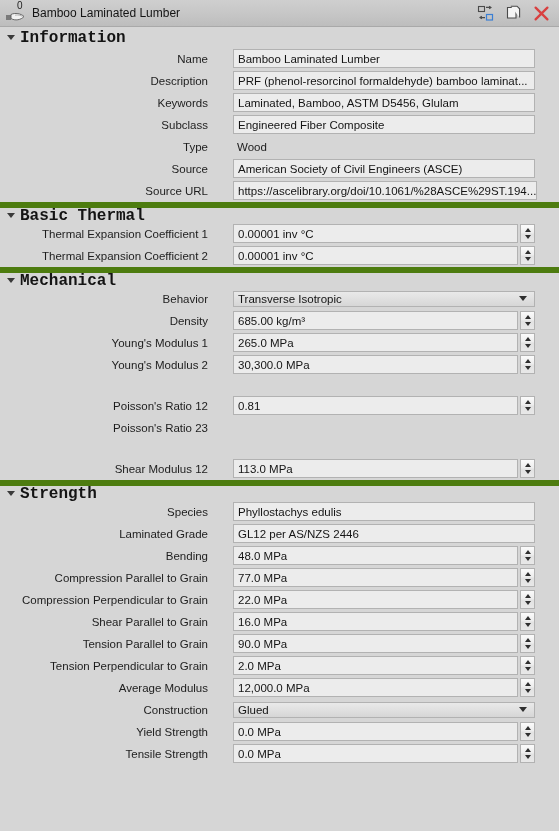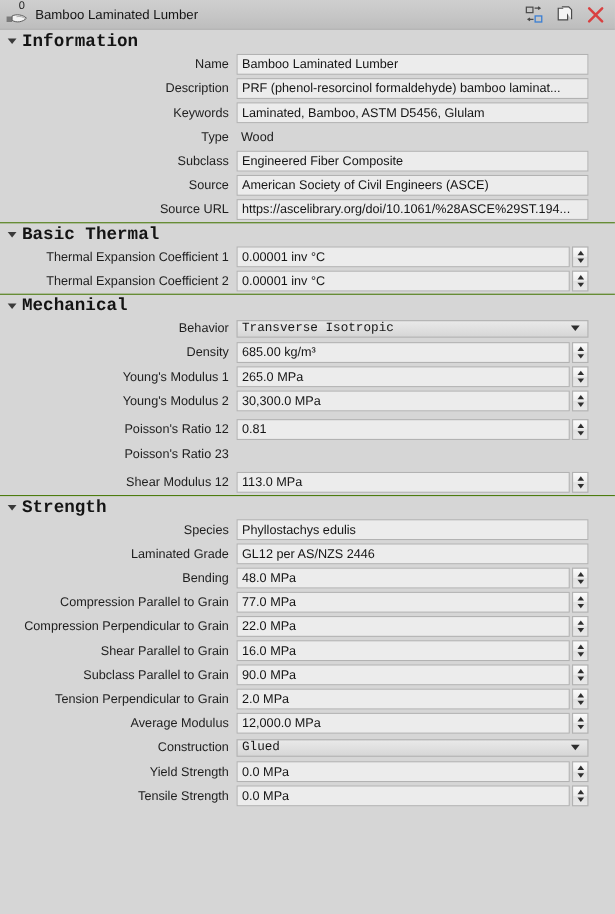--- a/index.html
+++ b/index.html
@@ -72,21 +72,21 @@
     cursor: pointer;
   }
 
   
   .section-header {
     position: relative;
     height: 21px;
     display: flex;
     align-items: center;
     padding-left: 7px;
-    border-top: 1px solid #4d7c0f;
+    border-top: 6px solid #4d7c0f;
     box-sizing: border-box;
   }
   .section-header.first { border-top: none; }
   .tri {
     width: 0; height: 0;
     border-left: 4.5px solid transparent;
     border-right: 4.5px solid transparent;
     border-top: 5px solid #3a3a3a;
     margin-right: 5px;
     flex: 0 0 auto;
@@ -97,22 +97,23 @@
     color: #141414;
     font-family: Liberation Mono, monospace;
   }
 
   
   .row {
     display: flex;
     align-items: center;
     height: 21px;
     margin-bottom: 1px;
-  }
-  .row.gap-top { margin-top: 5px; }
+    gap: 18px;
+  }
+  .row.gap-top { margin-top: 20px; }
   .label {
     width: 215px;
     flex: 0 0 215px;
     text-align: right;
     padding-right: 7px;
     box-sizing: border-box;
     font-size: 11.5px;
     color: #1d1d1d;
     white-space: nowrap;
     overflow: hidden;
@@ -180,21 +181,20 @@
     box-sizing: border-box;
     display: flex;
     align-items: center;
     padding-left: 4px;
     padding-right: 4px;
     font-size: 11.5px;
     color: #141414;
     white-space: nowrap;
     overflow: hidden;
     cursor: pointer;
-    font-family: Liberation Mono, monospace;
   }
   .combo .cval { flex: 1 1 auto; overflow: hidden; }
   .combo-arrow {
     width: 0; height: 0;
     border-left: 4px solid transparent;
     border-right: 4px solid transparent;
     border-top: 5px solid #2e2e2e;
     flex: 0 0 auto;
     margin-right: 3px;
   }
@@ -254,29 +254,29 @@
         <div class="textbox">PRF (phenol-resorcinol formaldehyde) bamboo laminat...</div>
       </div>
     </div>
     <div class="row">
       <div class="label">Keywords</div>
       <div class="field-area">
         <div class="textbox">Laminated, Bamboo, ASTM D5456, Glulam</div>
       </div>
     </div>
     <div class="row">
+      <div class="label">Subclass</div>
+      <div class="field-area">
+        <div class="textbox">Engineered Fiber Composite</div>
+      </div>
+    </div>
+    <div class="row">
       <div class="label">Type</div>
       <div class="field-area">
         <div class="static-text">Wood</div>
-      </div>
-    </div>
-    <div class="row">
-      <div class="label">Subclass</div>
-      <div class="field-area">
-        <div class="textbox">Engineered Fiber Composite</div>
       </div>
     </div>
     <div class="row">
       <div class="label">Source</div>
       <div class="field-area">
         <div class="textbox">American Society of Civil Engineers (ASCE)</div>
       </div>
     </div>
     <div class="row">
       <div class="label">Source URL</div>
@@ -424,21 +424,21 @@
       <div class="label">Shear Parallel to Grain</div>
       <div class="field-area with-spin">
         <div class="textbox">16.0 MPa</div>
         <div class="spin">
           <span class="up"></span>
           <span class="down"></span>
         </div>
       </div>
     </div>
     <div class="row">
-      <div class="label">Subclass Parallel to Grain</div>
+      <div class="label">Tension Parallel to Grain</div>
       <div class="field-area with-spin">
         <div class="textbox">90.0 MPa</div>
         <div class="spin">
           <span class="up"></span>
           <span class="down"></span>
         </div>
       </div>
     </div>
     <div class="row">
       <div class="label">Tension Perpendicular to Grain</div>

